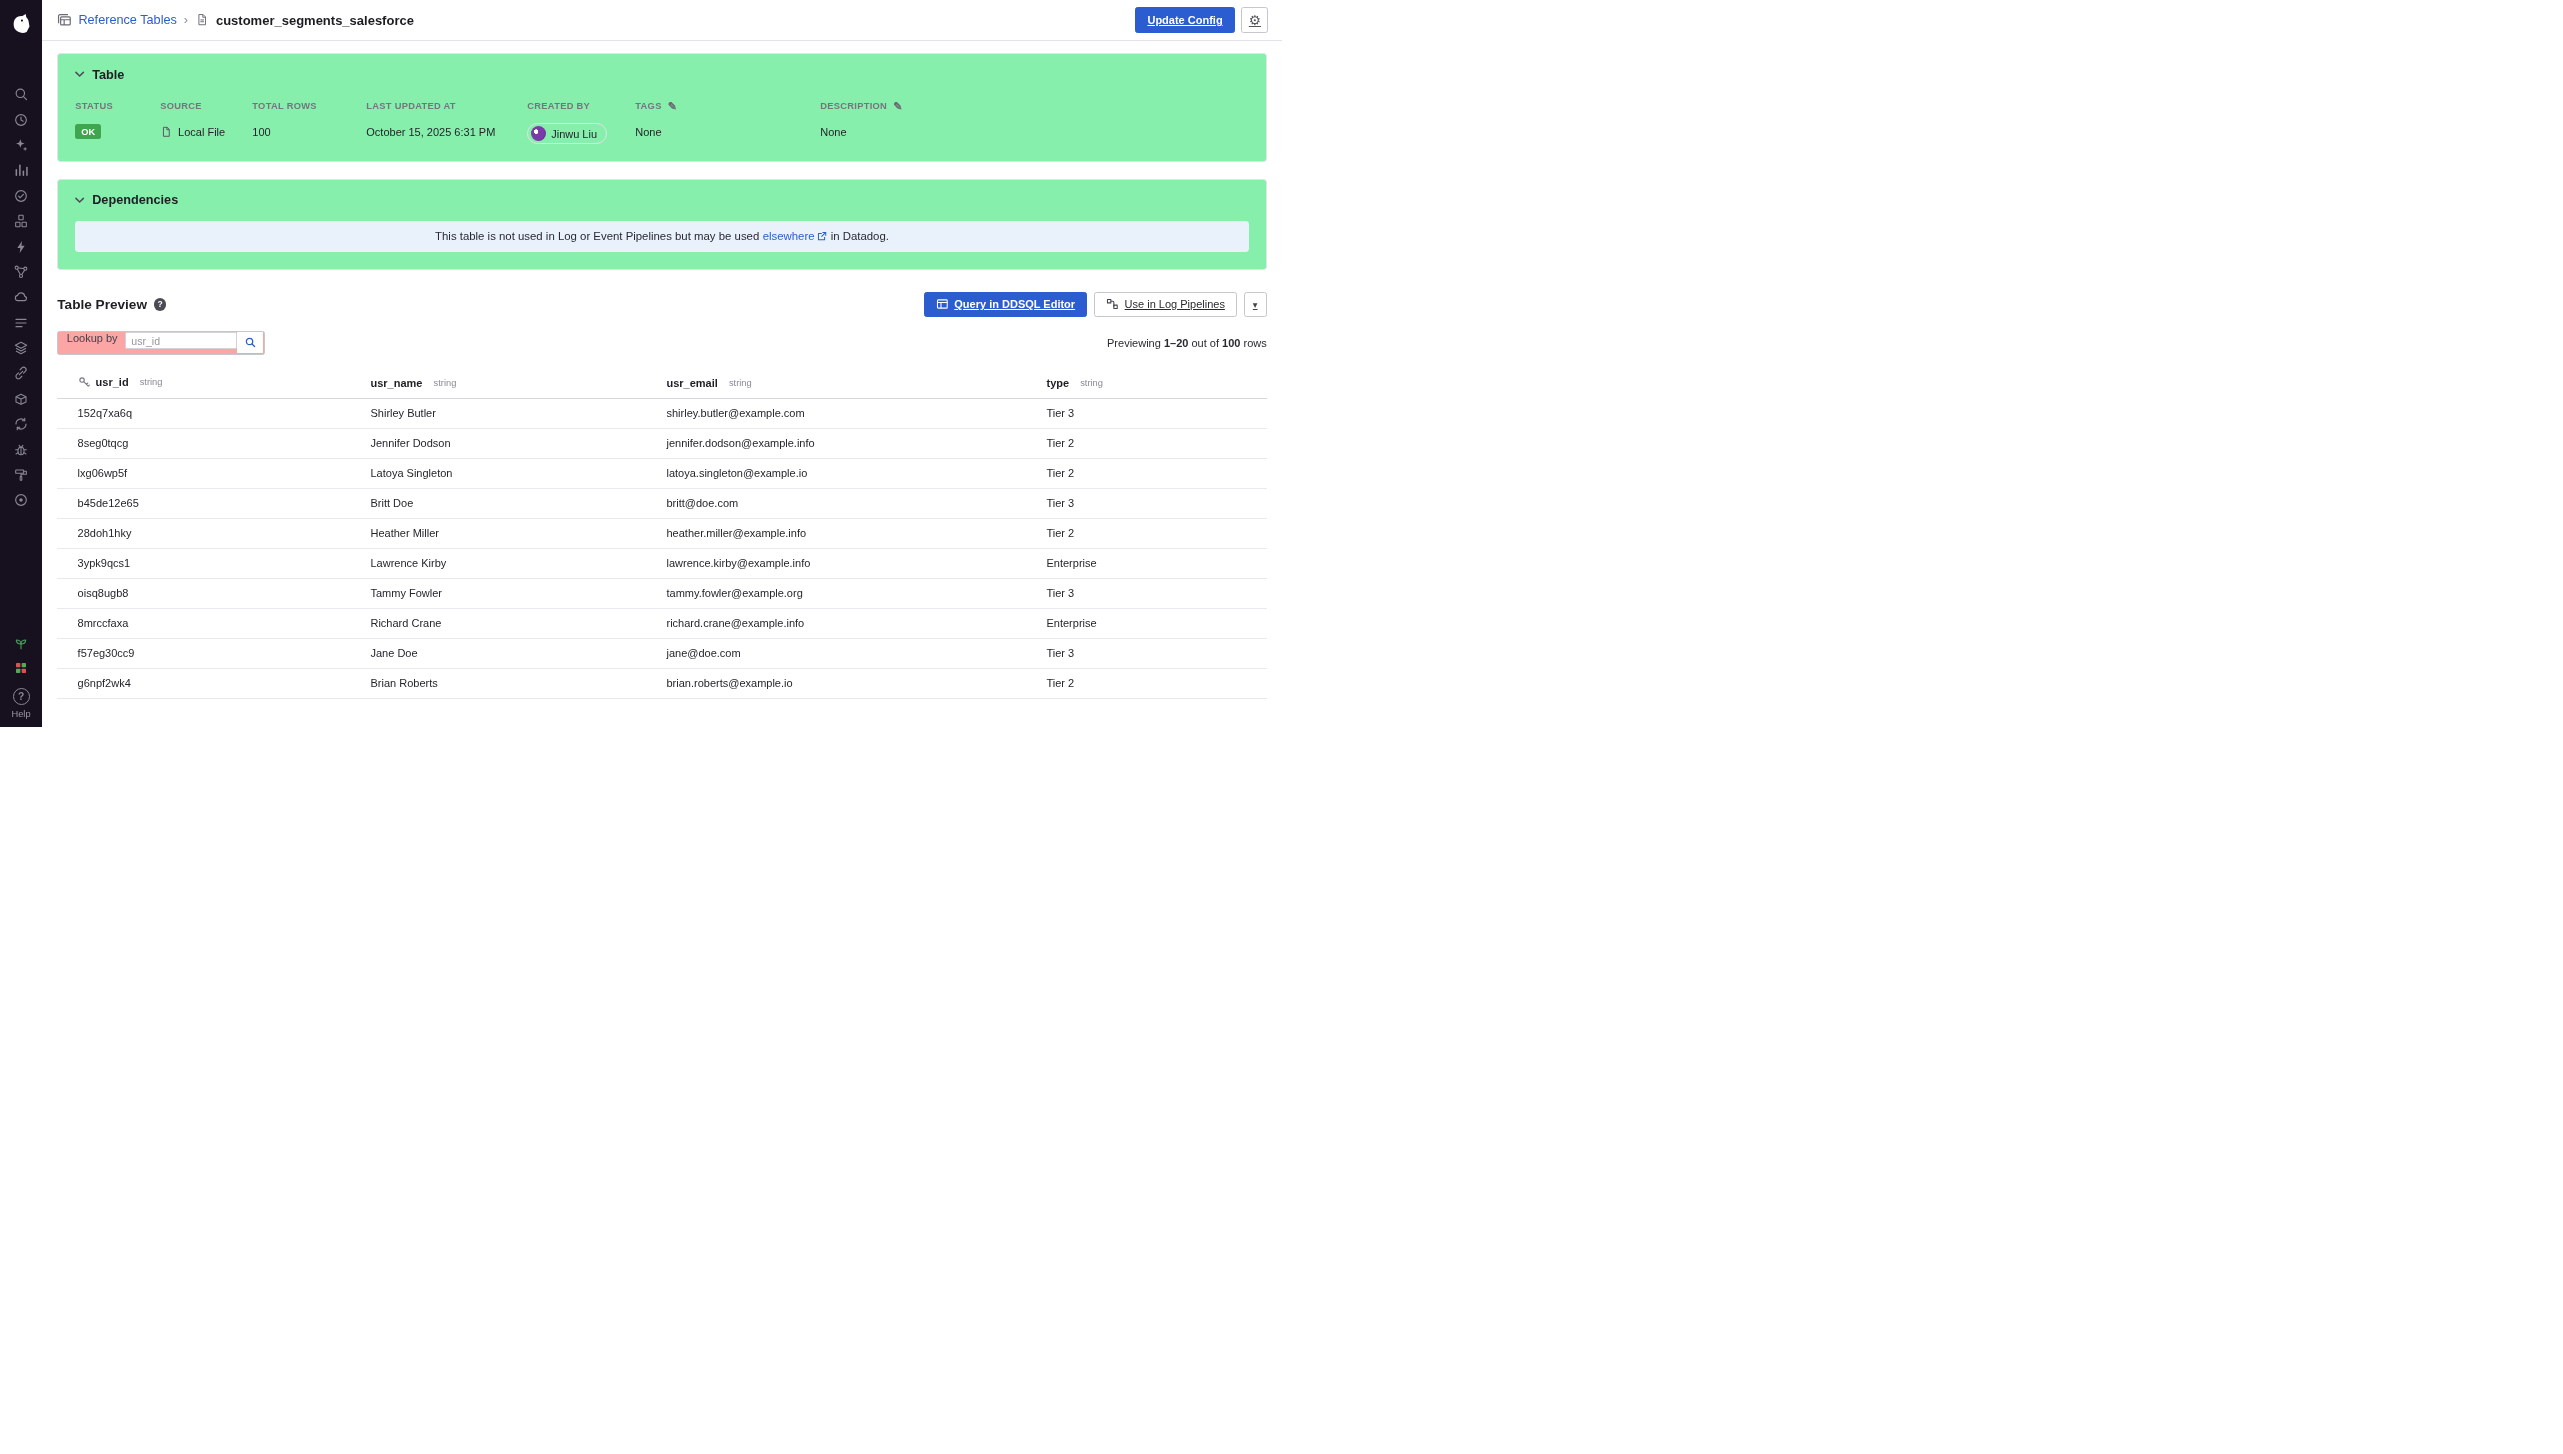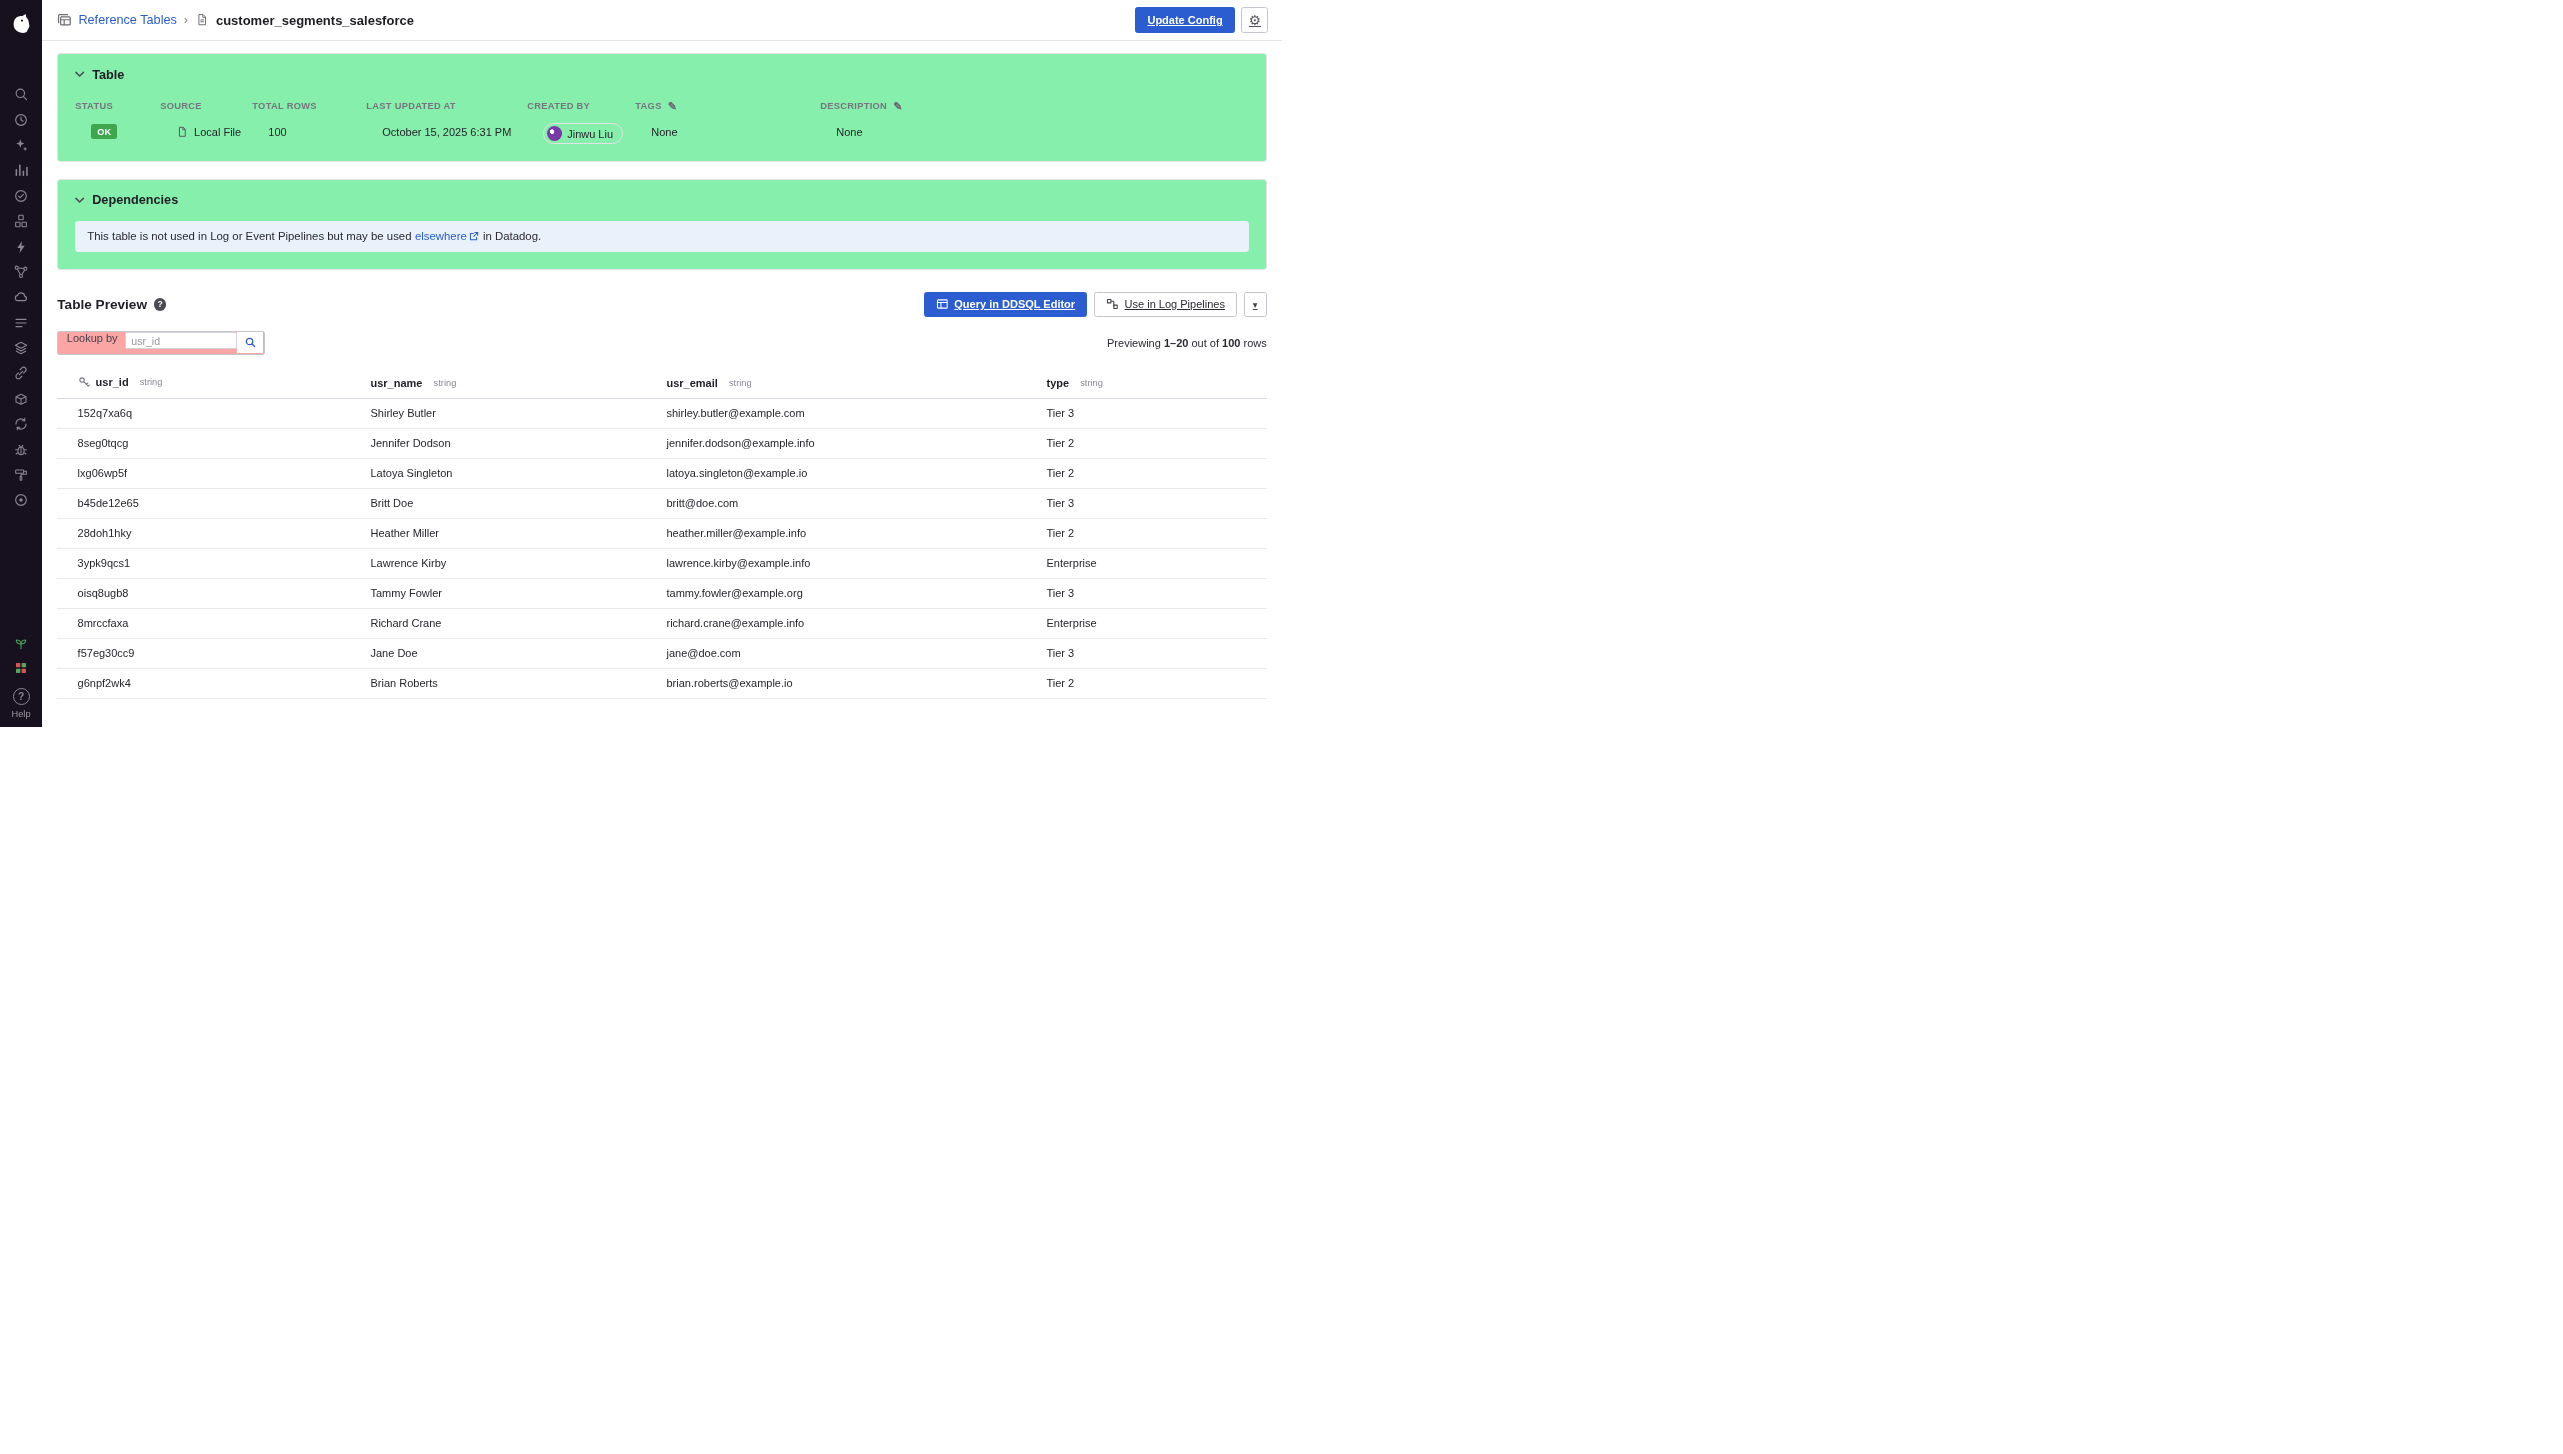--- a/index.html
+++ b/index.html
@@ -50,27 +50,27 @@
   .gear-btn { width: 27px; justify-content: center; padding: 0; font-size: 13.6px; color: #55535d; }
   
   .content { flex: 1; padding: 12px 15.3px; overflow: hidden; }
   .card { border: 0.8px solid #e3e3e8; border-radius: 3.4px; padding: 12px 17px 17px; margin-bottom: 17px; background: #86efac; }
   .card-head { display: inline-flex; align-items: center; gap: 7.6px; font-size: 12.7px; font-weight: 700; color: #1f1e25; cursor: pointer; }
   .fields { display: flex; margin-top: 18.6px; }
   .field { padding-right: 10.2px; }
   .f-status { width: 85px; } .f-source { width: 92px; } .f-rows { width: 114px; }
   .f-updated { width: 161px; } .f-created { width: 108px; } .f-tags { width: 185px; } .f-desc { flex: 1; }
   .flabel { font-size: 9.3px; font-weight: 700; color: #76747f; letter-spacing: 0.3px; display: flex; align-items: center; gap: 6px; height: 12px; }
-  .fvalue { margin-top: 11px; font-size: 11px; color: #25242b; display: flex; align-items: center; gap: 5.1px; min-height: 17px; margin-left: 16px; }
+  .fvalue { margin-top: 11px; font-size: 11px; color: #25242b; display: flex; align-items: center; gap: 5.1px; min-height: 17px; }
   .ok-badge { background: var(--ok); color: #fff; font-size: 9.3px; font-weight: 700; padding: 2.5px 6px; border-radius: 2.5px; }
   .pencil { color: #6b6a73; font-size: 11px; cursor: pointer; line-height: 1; }
   .user-pill { display: inline-flex; align-items: center; gap: 5.1px; border: 0.8px solid #e2e2e7; border-radius: 847px; padding: 1.7px 8.5px 1.7px 2.5px; }
   .avatar { width: 15.3px; height: 15.3px; border-radius: 50%;
     background: radial-gradient(circle at 34% 38%, #ffffff 0 2.2px, #7a3ba8 2.4px 60%, #531f79 100%); }
-  .banner { background: var(--banner); border-radius: 3.4px; padding: 9.3px 12px; font-size: 11.4px; color: #2a2931; margin-top: 13.6px; }
+  .banner { background: var(--banner); border-radius: 3.4px; padding: 9.3px 12px; font-size: 11.4px; color: #2a2931; margin-top: 13.6px; text-align: center; }
   .banner a { color: var(--accent); text-decoration: none; margin: 0 3.4px; cursor: pointer; display: inline-flex; align-items: center; gap: 2.5px; }
   
   .preview { margin-top: 22px; }
   .pv-head { display: flex; align-items: center; justify-content: space-between; }
   .pv-title { font-size: 13.6px; font-weight: 700; color: #1f1e25; display: flex; align-items: center; gap: 6.8px; }
   .help-badge { width: 12.7px; height: 12.7px; border-radius: 50%; background: #4c4a53; color: #fff; font-size: 8.5px; font-weight: 700;
     display: inline-flex; align-items: center; justify-content: center; cursor: pointer; }
   .pv-actions { display: flex; align-items: center; }
   .caret-btn { width: 23px; justify-content: center; padding: 0; margin-left: 2.5px; color: #44424b; font-size: 9.3px; }
   .pv-actions .btn-secondary { margin-left: 6.8px; }

